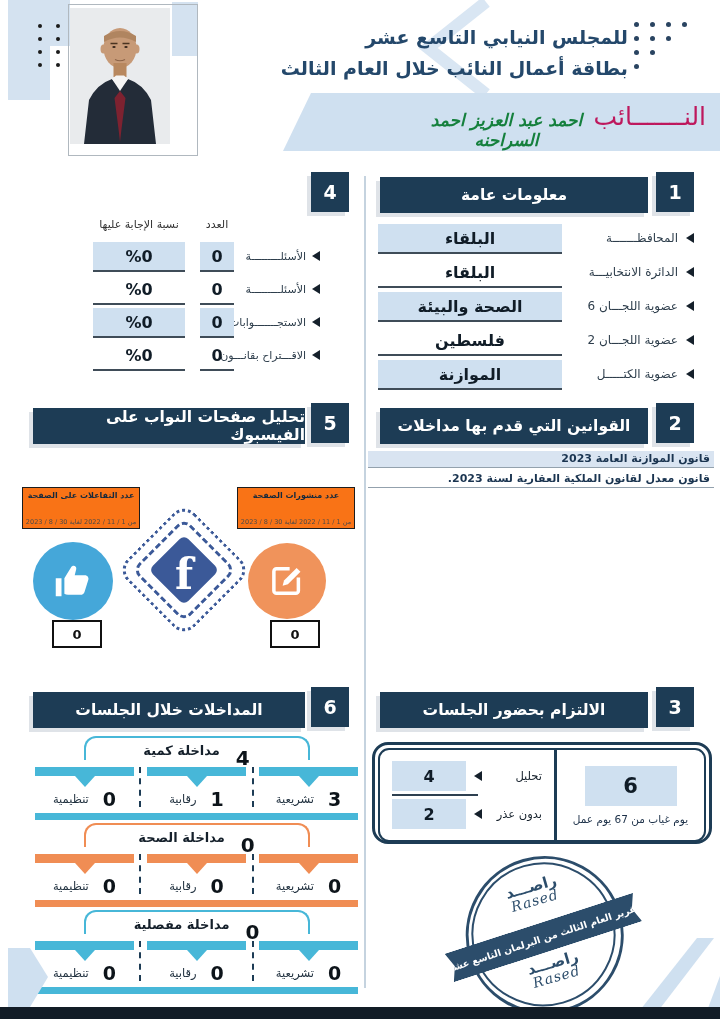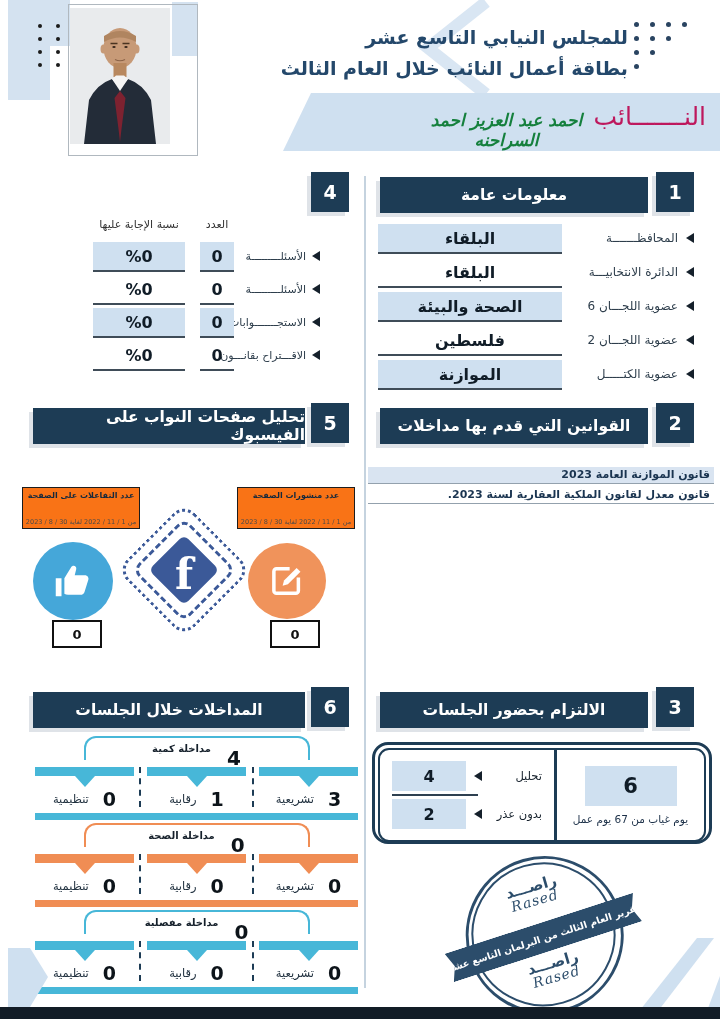--- a/index.html
+++ b/index.html
@@ -67,21 +67,21 @@
   .pf-rate{position:absolute;left:60px;top:0;width:92px;height:28px;display:flex;align-items:center;
            justify-content:center;font-size:16px;font-weight:bold;color:#101c27;border-bottom:2px solid #3f4c58;}
   .pf-row.blue .pf-count,.pf-row.blue .pf-rate{background:#cfe0f0;}
   .pf-lab{position:absolute;right:14px;top:8px;font-size:11px;color:#2e3e4c;}
   .pf-row .tri{position:absolute;right:0;top:9px;}
 
   
   .laws{position:absolute;left:368px;top:451px;width:346px;}
   .law{height:16px;line-height:16px;margin-bottom:3px;font-size:11px;font-weight:bold;color:#1a3450;
        padding-right:4px;border-bottom:1px solid #93a1ad;background:#fff;white-space:nowrap;overflow:hidden;}
-  .law.blue{background:#d9e4f1;margin-top:16px;}
+  .law.blue{background:#d9e4f1;}
 
   
   .fb-info{position:absolute;width:116px;height:40px;border:1.5px solid #1c1c1c;background:#f97316;
            display:flex;flex-direction:column;align-items:center;justify-content:center;gap:18px;}
   .fb-info .t{font-size:8px;font-weight:bold;color:#15293d;white-space:nowrap;}
   .fb-info .d{font-size:6.5px;color:#4a4a4a;white-space:nowrap;}
   .circle-ic{position:absolute;border-radius:50%;display:flex;align-items:center;justify-content:center;}
   .like{left:33px;top:542px;width:80px;height:78px;background:#45a7d9;}
   .compose{left:248px;top:543px;width:78px;height:76px;background:#f0935b;}
   .fbwrap{position:absolute;left:137px;top:523px;width:94px;height:94px;}
@@ -109,21 +109,21 @@
            font-size:16px;font-weight:bold;color:#101c27;margin-right:auto;}
   .att-sep{height:2px;background:#2e4050;width:86px;align-self:flex-end;margin:3px 0;}
 
   
   .iv{position:absolute;left:35px;width:323px;height:84px;--c:#47b7d8;}
   .iv.orange{--c:#f08d54;}
   .iv-bracket{position:absolute;left:49px;top:0;width:226px;height:24px;border:2px solid var(--c);
               border-bottom:none;border-radius:12px 12px 0 0;box-sizing:border-box;}
   .iv-head{position:absolute;top:5px;left:0;width:100%;display:flex;direction:ltr;
            justify-content:center;align-items:flex-start;gap:16px;}
-  .iv-name{font-size:10px;font-weight:bold;color:#15202b;margin-top:2px;}
+  .iv-name{font-size:13px;font-weight:bold;color:#15202b;margin-top:2px;}
   .iv-total{font-size:20px;font-weight:bold;color:#0d141a;line-height:1;margin-top:7px;}
   .iv-bars{position:absolute;top:31px;left:0;width:100%;display:flex;gap:13px;direction:ltr;}
   .iv-seg{flex:1;height:9px;background:var(--c);position:relative;}
   .iv-seg::after{content:"";position:absolute;left:50%;transform:translateX(-50%);top:9px;width:0;height:0;
                  border-left:10px solid transparent;border-right:10px solid transparent;
                  border-top:11px solid var(--c);}
   .iv-dash{position:absolute;top:31px;height:40px;border-left:2px dashed #1d3c55;}
   .iv-cells{position:absolute;top:52px;left:0;width:100%;display:flex;gap:13px;direction:ltr;}
   .iv-cell{flex:1;display:flex;align-items:center;justify-content:center;gap:14px;}
   .iv-cl{font-size:11.5px;color:#223240;}

